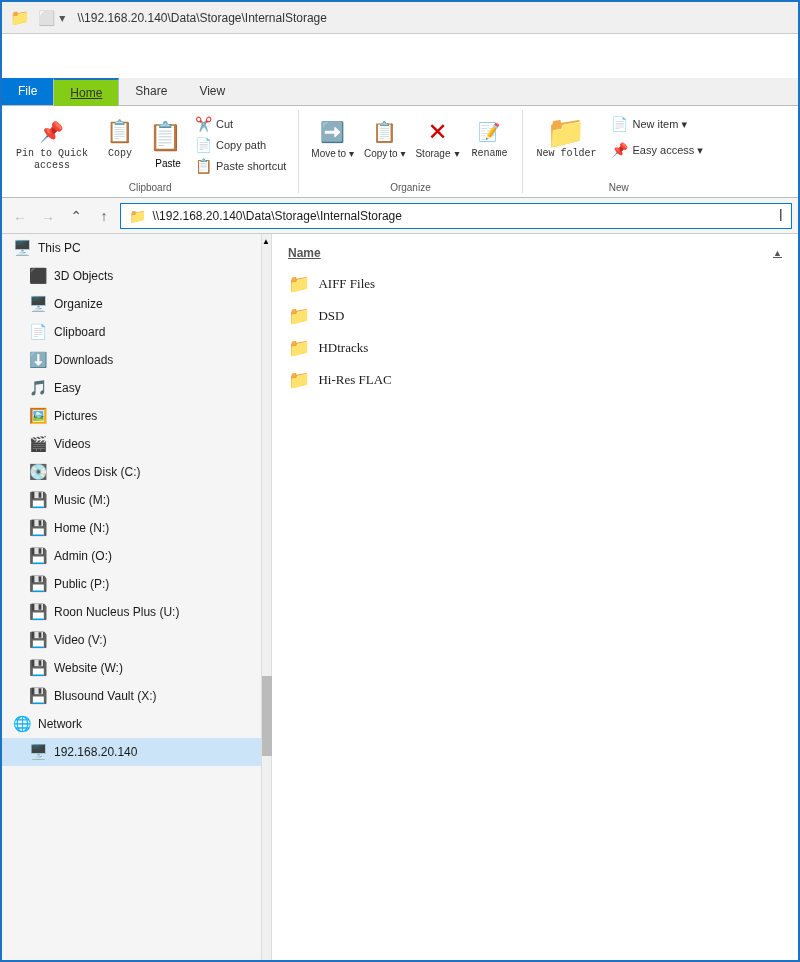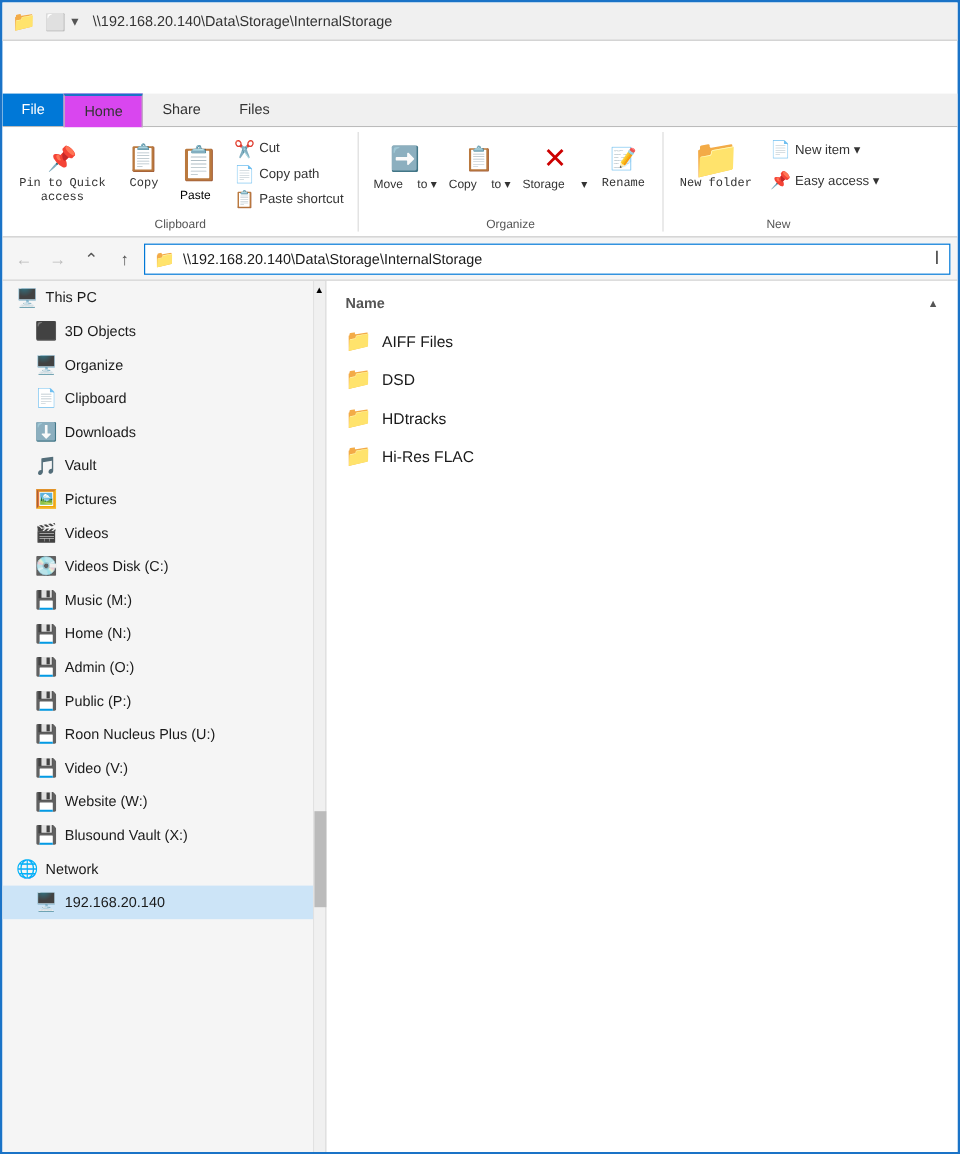--- a/index.html
+++ b/index.html
@@ -41,25 +41,26 @@
       border-bottom: 1px solid #bbb;
       margin-top: 44px;
     }
     .ribbon-tab {
       padding: 6px 16px;
       font-size: 12px;
       cursor: pointer;
       color: #333;
     }
     .ribbon-tab.active {
-      background: #d946ef;
+      background: #84cc16;
       border-top: 2px solid #1a73c7;
       border-left: 1px solid #bbb;
       border-right: 1px solid #bbb;
       margin-bottom: -1px;
+      text-decoration: underline;
     }
 
     
     .ribbon {
       background: #fff;
       border-bottom: 1px solid #bbb;
       display: flex;
       align-items: stretch;
       padding: 4px 0;
       min-height: 84px;
@@ -150,21 +151,21 @@
       display: flex;
       align-items: center;
       justify-content: center;
       font-size: 20px;
     }
     .btn-dropdown-label {
       font-size: 10px;
       color: #333;
       display: flex;
       align-items: center;
-      gap: 12px;
+      gap: 2px;
     }
 
     
     .new-group-right {
       display: flex;
       flex-direction: column;
       gap: 2px;
       justify-content: center;
     }
     .new-group-right .ribbon-btn-small {
@@ -270,35 +271,37 @@
     .content-pane::-webkit-scrollbar-thumb { background: #bbb; }
 
     .content-header {
       padding: 4px 16px 8px 16px;
       font-size: 12px;
       color: #555;
       font-weight: 600;
       display: flex;
       align-items: center;
       justify-content: space-between;
+      text-decoration: underline;
     }
     .content-item {
       display: flex;
       align-items: center;
       padding: 5px 16px;
       cursor: pointer;
       gap: 8px;
     }
     .content-folder-icon {
       font-size: 18px;
       color: #e6a817;
     }
     .content-item-name {
       font-size: 13px;
       color: #1a1a1a;
+      font-family: Liberation Serif, serif;
     }
 
     
     .status-bar {
       height: 28px;
       background: #f0f0f0;
       border-top: 1px solid #ccc;
       display: flex;
       align-items: center;
       padding: 0 12px;
@@ -338,21 +341,21 @@
   <div class="ribbon-tab" style="background:#0078d7; color:#fff; border:none;">
     <span>File</span>
   </div>
   <div class="ribbon-tab active">
     <span>Home</span>
   </div>
   <div class="ribbon-tab">
     <span>Share</span>
   </div>
   <div class="ribbon-tab">
-    <span>Files</span>
+    <span>View</span>
   </div>
 </div>
 
 <div class="ribbon">
 
   <div class="ribbon-group">
     <div class="ribbon-group-content">
 
       <div class="ribbon-btn">
         <div class="btn-icon">📌</div>
@@ -364,21 +367,21 @@
 
       <div class="ribbon-btn">
         <div class="btn-icon" style="font-size:22px;">📋</div>
         <div class="btn-label">Copy</div>
       </div>
 
       <div style="display:flex;flex-direction:column;align-items:flex-start;gap:0;">
         <div class="ribbon-btn" style="flex-direction:row; align-items:flex-start; min-width:unset; padding:2px 4px;">
           <div class="btn-icon" style="font-size:28px; height:40px;">📋</div>
         </div>
-        <div class="btn-label" style="font-size:10px; text-align:left; width:100%; padding-left:4px;">Paste</div>
+        <div class="btn-label" style="font-size:10px; text-align:center; width:100%; padding-left:4px;">Paste</div>
       </div>
 
       <div class="ribbon-col" style="margin-left:2px;">
         <div class="ribbon-btn-small">
           <span class="small-icon">✂️</span>
           <span>Cut</span>
         </div>
         <div class="ribbon-btn-small">
           <span class="small-icon">📄</span>
           <span>Copy path</span>
@@ -487,21 +490,21 @@
       <span class="nav-label">Clipboard</span>
     </div>
 
     <div class="nav-item" style="padding-left:28px;">
       <span class="nav-icon">⬇️</span>
       <span class="nav-label">Downloads</span>
     </div>
 
     <div class="nav-item" style="padding-left:28px;">
       <span class="nav-icon">🎵</span>
-      <span class="nav-label">Vault</span>
+      <span class="nav-label">Easy</span>
     </div>
 
     <div class="nav-item" style="padding-left:28px;">
       <span class="nav-icon">🖼️</span>
       <span class="nav-label">Pictures</span>
     </div>
 
     <div class="nav-item" style="padding-left:28px;">
       <span class="nav-icon">🎬</span>
       <span class="nav-label">Videos</span>

